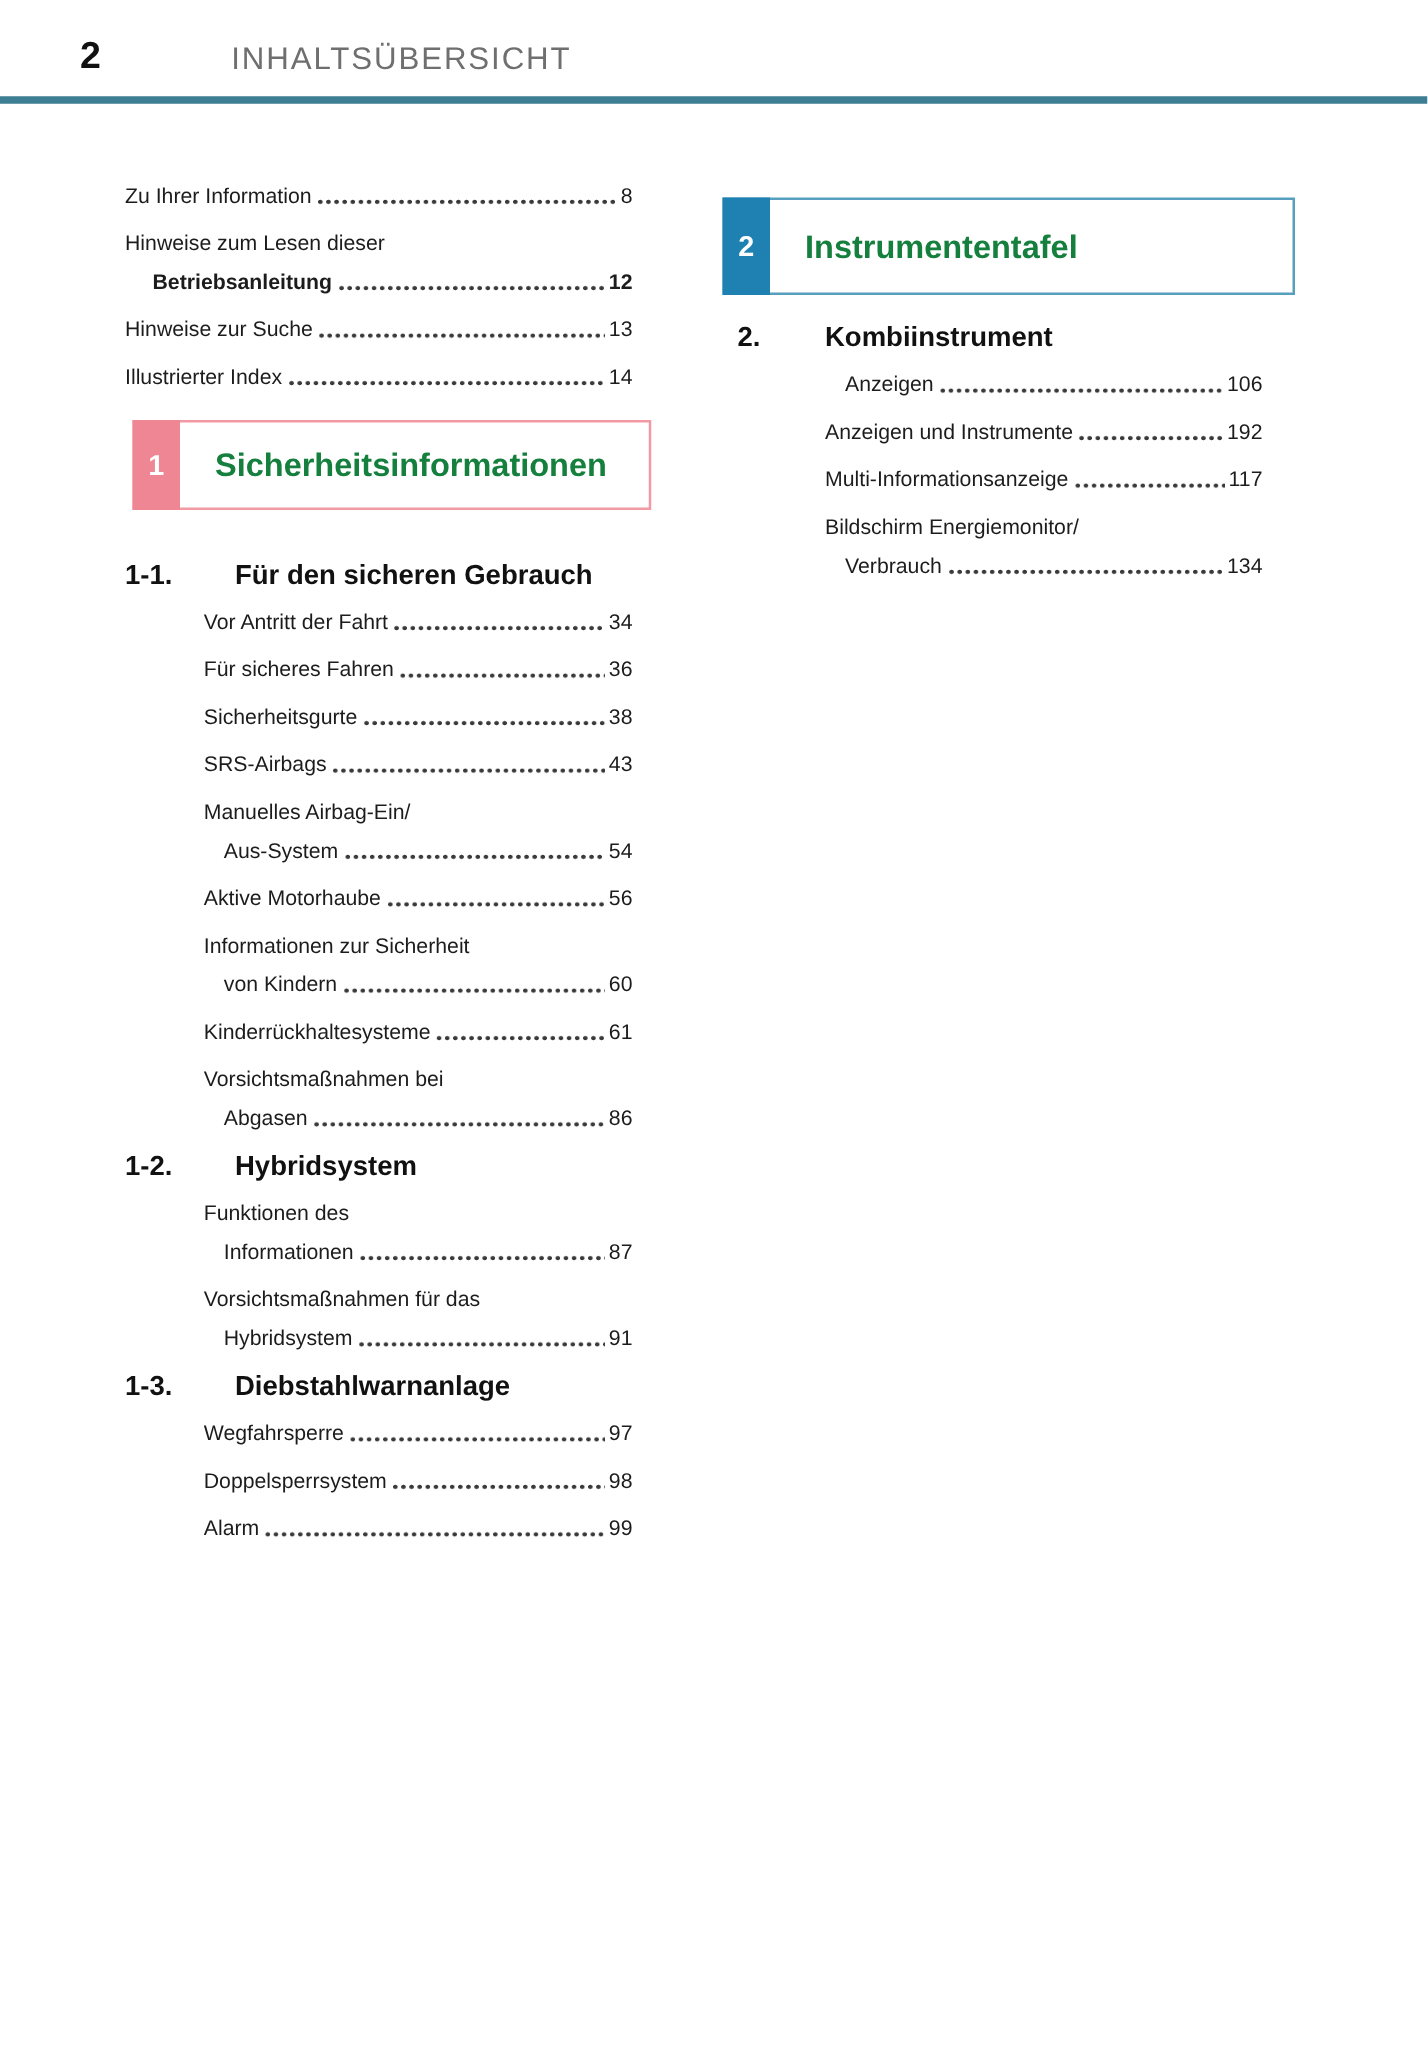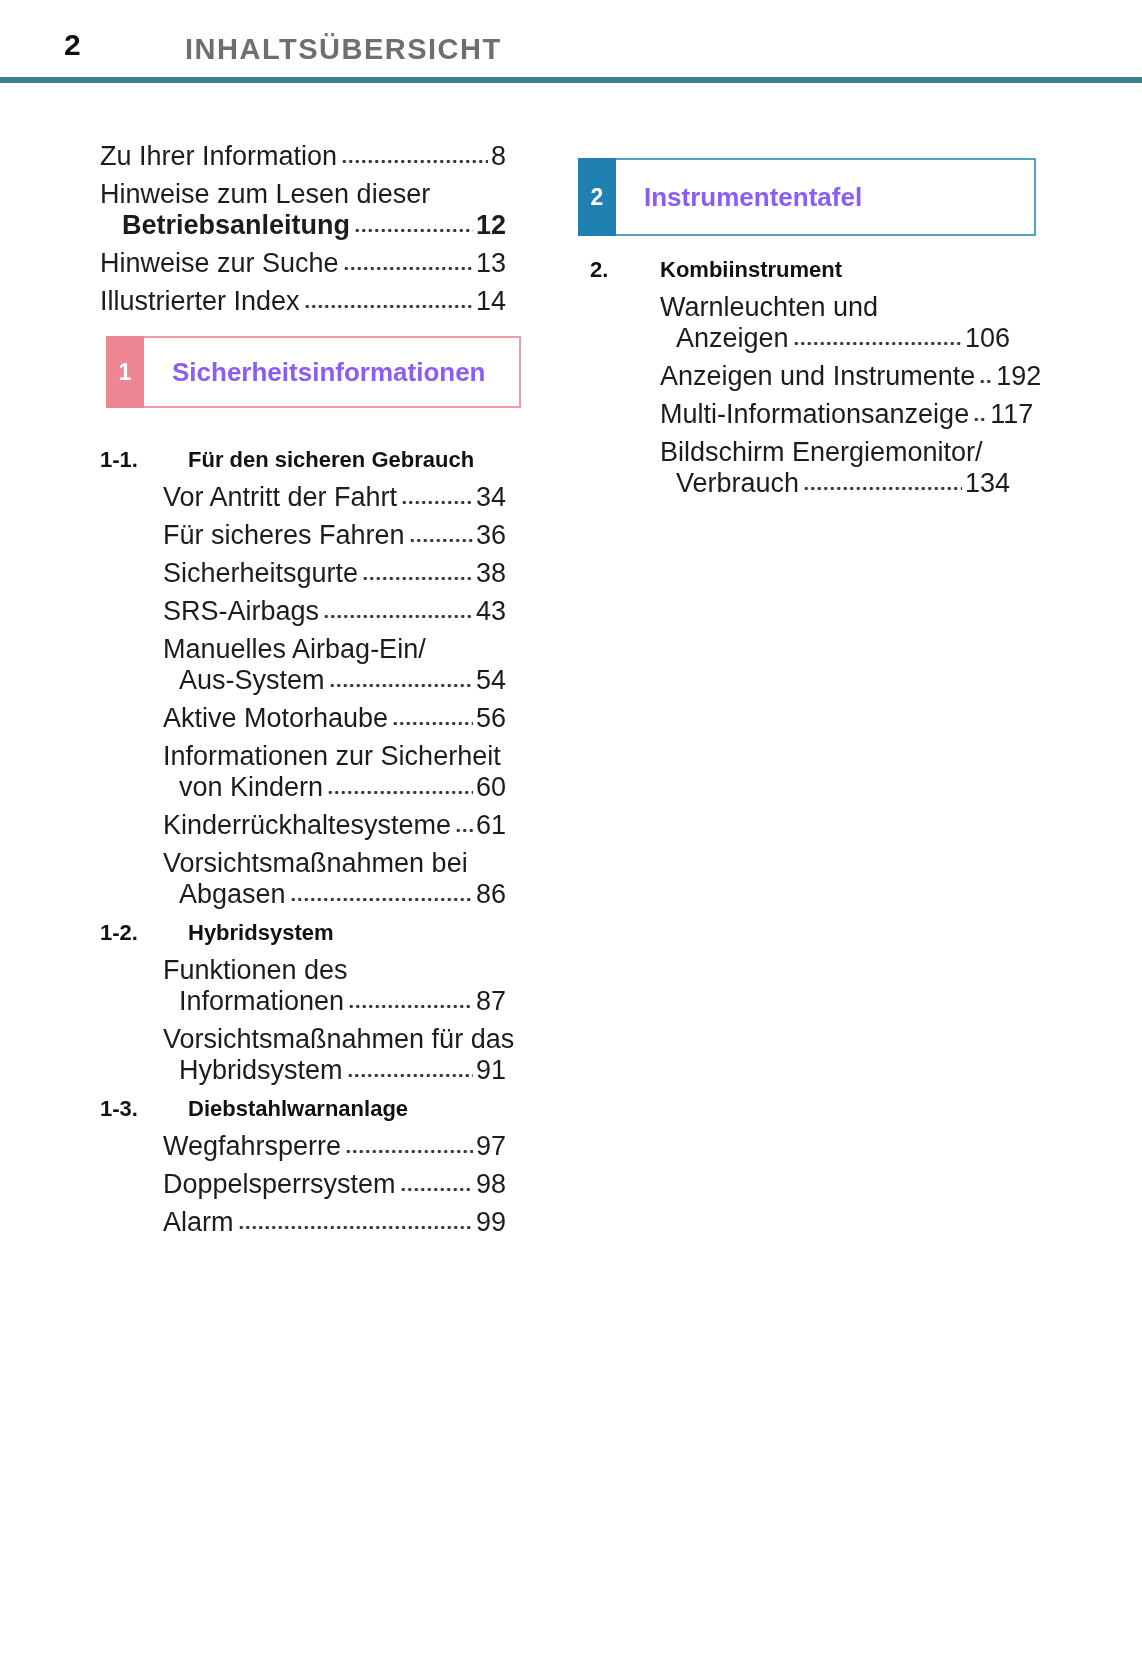--- a/index.html
+++ b/index.html
@@ -8,54 +8,54 @@
     font-family:"Liberation Sans","DejaVu Sans",sans-serif;
     color:var(--text,#1c1c1c);overflow:hidden;
   }
   
   .page-num{
     position:absolute;left:64px;top:28px;
     font-size:30px;font-weight:bold;color:#111;
   }
   .header-title{
     position:absolute;left:185px;top:33px;
-    font-size:29px;font-weight:bold;letter-spacing:1.5px;
+    font-size:25px;font-weight:normal;letter-spacing:1.5px;
     color:var(--header-title,#6f6f6f);
   }
   .header-rule{
     position:absolute;left:0;top:77px;width:1142px;height:6px;
     background:var(--rule,#3e7e93);
   }
   
   .chapter-box{
     position:absolute;background:#fff;border:2px solid;
     display:flex;align-items:stretch;box-sizing:border-box;
   }
   .chapter-box .chapter-tab{
     width:38px;margin:-2px 0 -2px -2px;flex:0 0 auto;
     display:flex;align-items:center;justify-content:center;
     color:#fff;font-size:23px;font-weight:bold;
   }
   .chapter-box .chapter-title{
     display:flex;align-items:center;padding-left:28px;
-    font-size:26px;font-weight:bold;color:#8b5cf6;
+    font-size:26px;font-weight:bold;color:#15803d;
   }
   .box1{left:106px;top:336px;width:415px;height:72px;border-color:var(--ch1-border,#f19aa4);}
   .box1 .chapter-tab{background:var(--ch1-tab,#ee8793);}
   .box2{left:578px;top:158px;width:458px;height:78px;border-color:var(--ch2-border,#569fbe);}
   .box2 .chapter-tab{background:var(--ch2-tab,#1f81b2);}
   
   .col-intro{position:absolute;left:100px;top:141px;width:406px;}
   .col-left-sections{position:absolute;left:100px;top:440px;width:421px;}
   .col-right-sections{position:absolute;left:590px;top:250px;width:420px;}
 
   .entry{margin-bottom:7px;}
   .eline{
     display:flex;align-items:flex-end;
-    font-size:27px;line-height:31px;white-space:nowrap;
+    font-size:17px;line-height:31px;white-space:nowrap;
   }
   .cont{padding-left:16px;}
   .col-intro .cont{padding-left:22px;font-weight:bold;}
   .etext{flex:0 0 auto;}
   .dots{
     flex:1 1 auto;min-width:14px;height:9px;
     align-self:flex-end;margin:0 3px 6px 4px;
     background-image:radial-gradient(circle,var(--dots,#3a3a3a) 1.5px,transparent 2px);
     background-size:6.5px 9px;background-position:left center;background-repeat:repeat-x;
   }
@@ -265,23 +265,20 @@
   </div>
 
 <div class="col-right-sections" id="right-sections">
     <div class="section">
       <div class="sec-head">
         <span class="sec-num">2.</span>
         <span class="sec-title">Kombiinstrument</span>
       </div>
       <div class="sec-entries">
         <div class="entry">
-          <div class="eline">
-            <span class="etext">Warnleuchten und</span>
-          </div>
           <div class="eline cont">
             <span class="etext">Anzeigen</span>
             <span class="dots"></span>
             <span class="pg">106</span>
           </div>
         </div>
         <div class="entry">
           <div class="eline">
             <span class="etext">Anzeigen und Instrumente</span>
             <span class="dots"></span>

